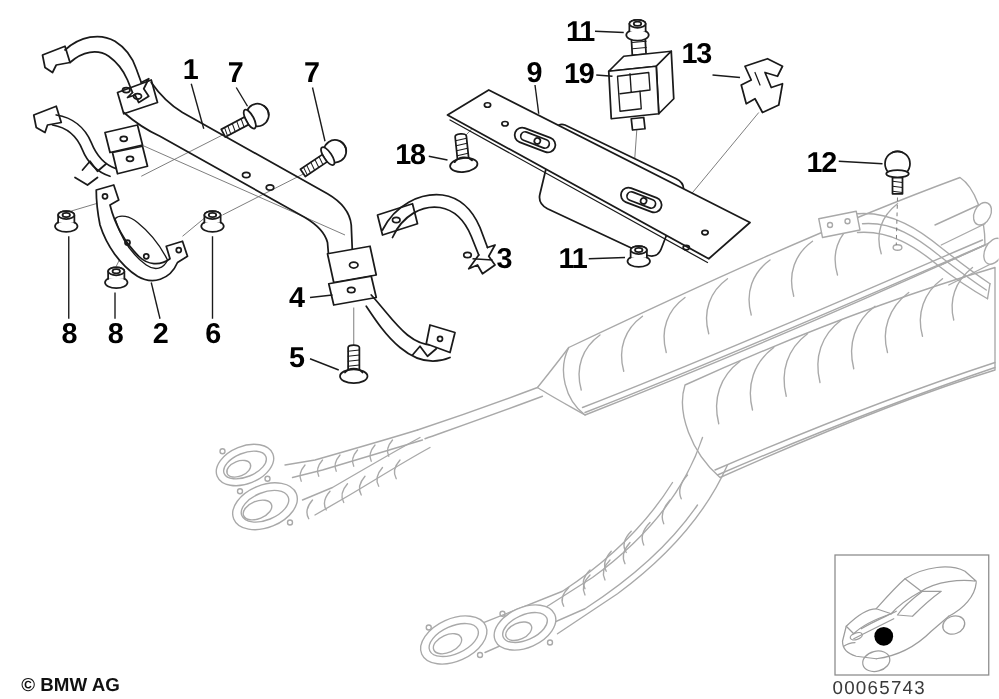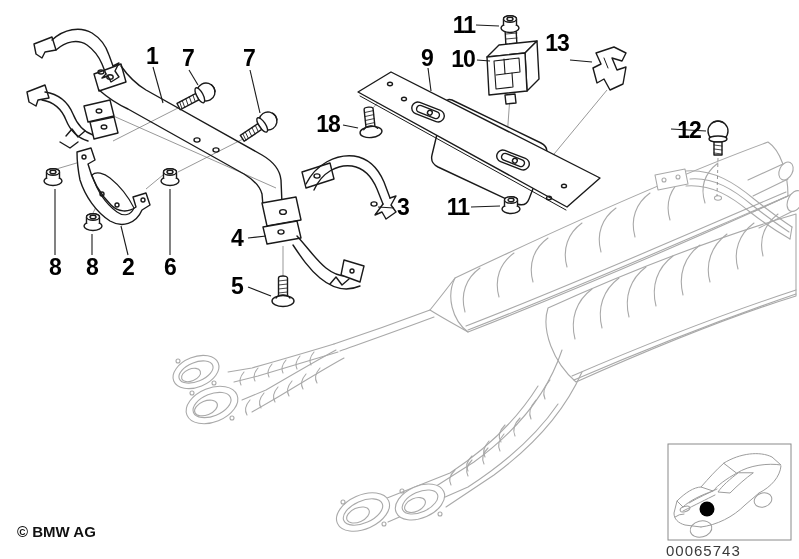--- a/index.html
+++ b/index.html
@@ -2,21 +2,21 @@
 <html><head>
 <meta charset="utf-8">
 <style>
   html,body{margin:0;padding:0;background:#fff;}
   .stage{position:relative;width:799px;height:559px;background:#fff;overflow:hidden;
          font-family:"Liberation Sans",sans-serif;}
   .stage svg{position:absolute;left:0;top:0;}
   .callout{position:absolute;transform:translate(-50%,-50%);
            font:bold 23px "Liberation Sans",sans-serif;color:#000000;line-height:1;
            letter-spacing:-1px;white-space:nowrap;}
-  .copyright{position:absolute;left:17px;top:523px;
+  .copyright{position:absolute;left:17px;top:540px;
              font:bold 15px "Liberation Sans",sans-serif;color:#111;}
   .partnumber{position:absolute;left:666px;top:542px;
               font:15px "Liberation Sans",sans-serif;color:#3a3a3a;letter-spacing:1px;text-align:right;}
 </style>
 </head>
 <body>
 
 <div class="stage">
 
 <svg width="799" height="559" viewBox="0 0 799 559">
@@ -349,25 +349,25 @@
     <path d="M92,234 L92,255"></path>
     <path d="M121,226 L128,255"></path>
     <path d="M170,189 L170,255"></path>
   </g>
 </svg>
 
   <div class="callout" style="left:152px;top:56px">1</div>
   <div class="callout" style="left:188px;top:58px">7</div>
   <div class="callout" style="left:249px;top:58px">7</div>
   <div class="callout" style="left:427px;top:58px">9</div>
-  <div class="callout" style="left:463px;top:59px">10</div>
+  <div class="callout" style="left:463px;top:59px">19</div>
   <div class="callout" style="left:464px;top:25px">11</div>
   <div class="callout" style="left:557px;top:43px">13</div>
   <div class="callout" style="left:328px;top:124px">18</div>
-  <div class="callout" style="left:689px;top:130px">12</div>
+  <div class="callout" style="left:657px;top:130px">12</div>
   <div class="callout" style="left:403px;top:207px">3</div>
   <div class="callout" style="left:458px;top:207px">11</div>
   <div class="callout" style="left:237px;top:238px">4</div>
   <div class="callout" style="left:237px;top:286px">5</div>
   <div class="callout" style="left:55px;top:267px">8</div>
   <div class="callout" style="left:92px;top:267px">8</div>
   <div class="callout" style="left:128px;top:267px">2</div>
   <div class="callout" style="left:170px;top:267px">6</div>
 
   <div class="copyright">© BMW AG</div>

